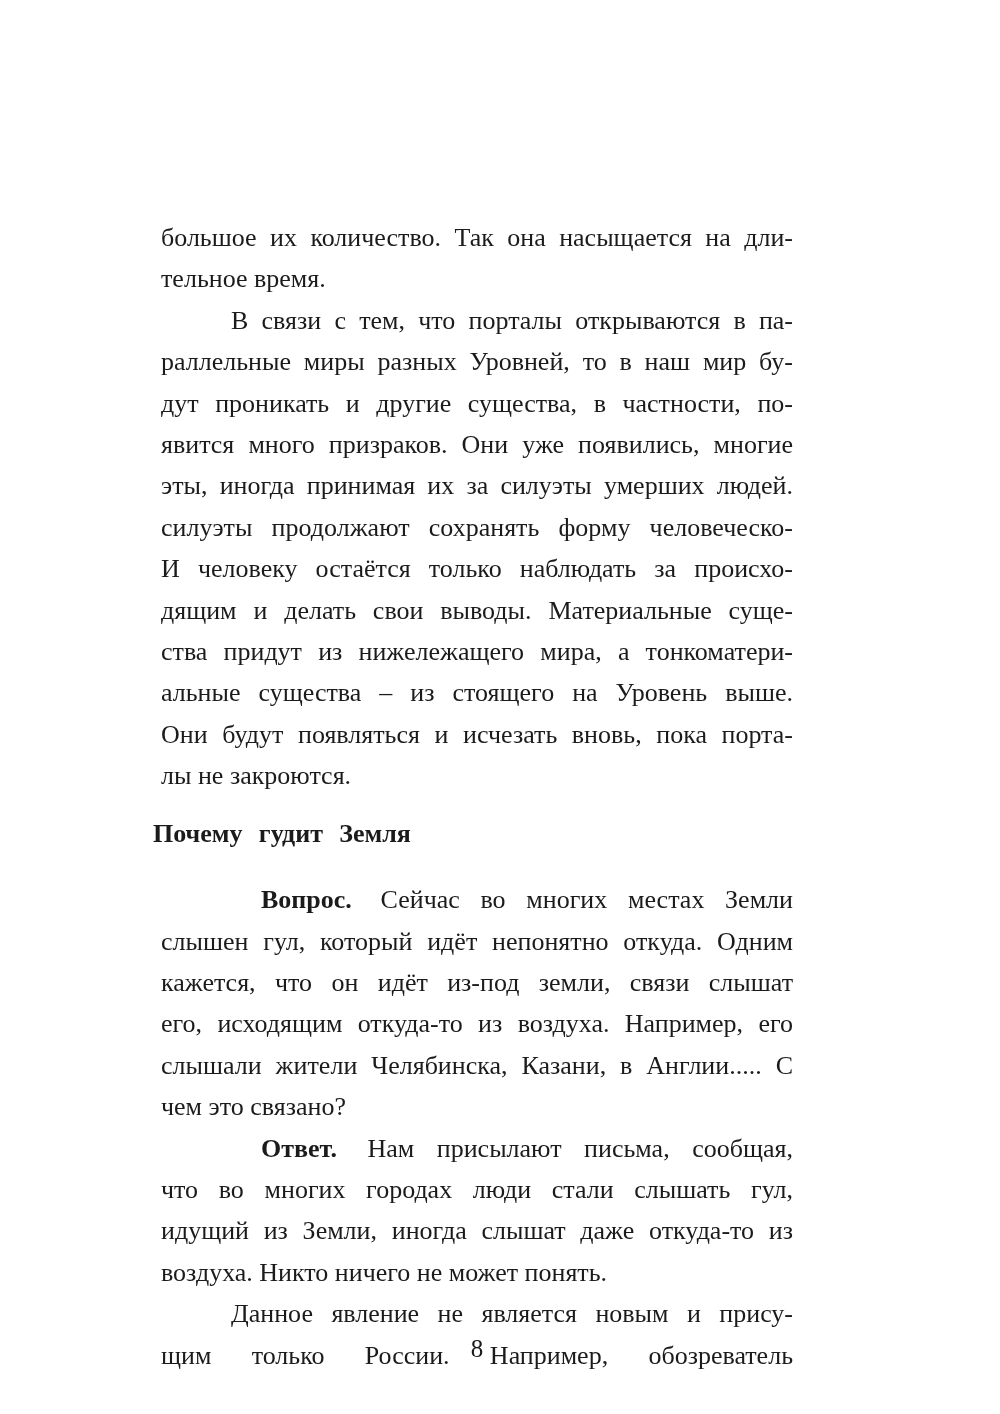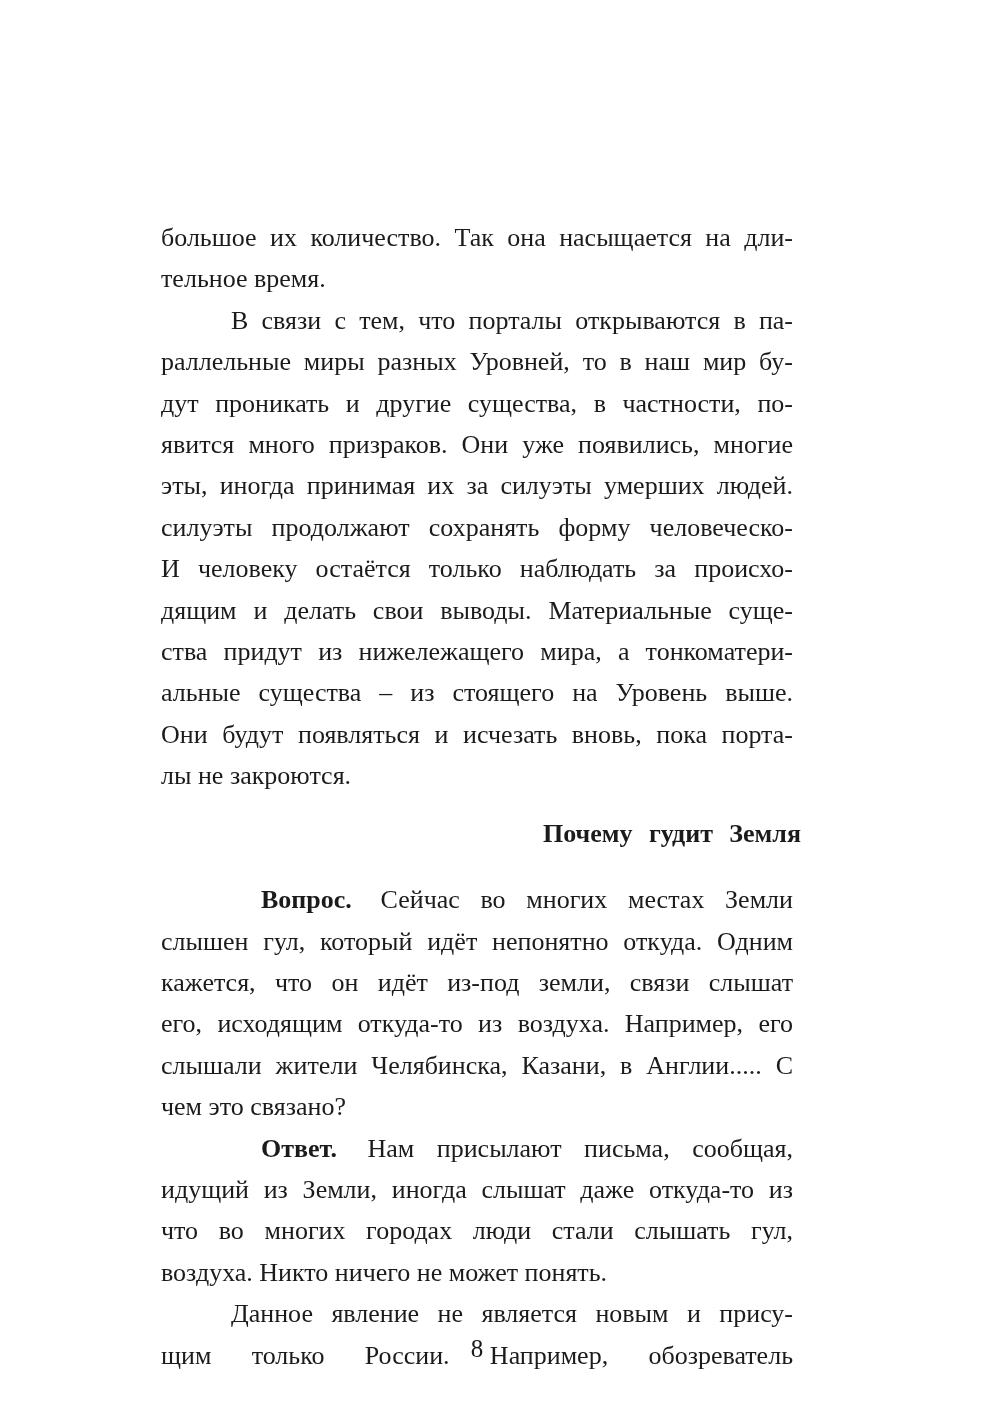--- a/index.html
+++ b/index.html
@@ -26,21 +26,21 @@
     text-align: justify;
     text-align-last: justify;
     white-space: normal;
   }
   .line.last { text-align-last: left; }
   .line.indent-normal { text-indent: 70px; }
   .line.indent-deep  { text-indent: 92px; }
   .lead { font-weight: bold; }
   .heading {
     font-weight: bold;
-    text-align: right;
+    text-align: left;
     word-spacing: 0.38em;
     margin-top: 24px;
     margin-bottom: 33px;
   }
   .page-number {
     position: absolute;
     left: 113px; top: 1300px;
     width: 664px;
     text-align: center;
     font-size: 25px;
@@ -74,22 +74,22 @@
       <div class="paragraph">
         <div class="line indent-deep"><span class="lead">Вопрос.</span> Сейчас во многих местах Земли</div>
         <div class="line">слышен гул, который идёт непонятно откуда. Одним</div>
         <div class="line">кажется, что он идёт из-под земли, связи слышат</div>
         <div class="line">его, исходящим откуда-то из воздуха. Например, его</div>
         <div class="line">слышали жители Челябинска, Казани, в Англии..... С</div>
         <div class="line last">чем это связано?</div>
       </div>
       <div class="paragraph">
         <div class="line indent-deep"><span class="lead">Ответ.</span> Нам присылают письма, сообщая,</div>
+        <div class="line">что во многих городах люди стали слышать гул,</div>
         <div class="line">идущий из Земли, иногда слышат даже откуда-то из</div>
-        <div class="line">что во многих городах люди стали слышать гул,</div>
         <div class="line last">воздуха. Никто ничего не может понять.</div>
       </div>
       <div class="paragraph">
         <div class="line indent-normal">Данное явление не является новым и прису-</div>
         <div class="line">щим только России. Например, обозреватель</div>
       </div>
     </div>
   <div class="page-number">8</div>
 </div>
 

